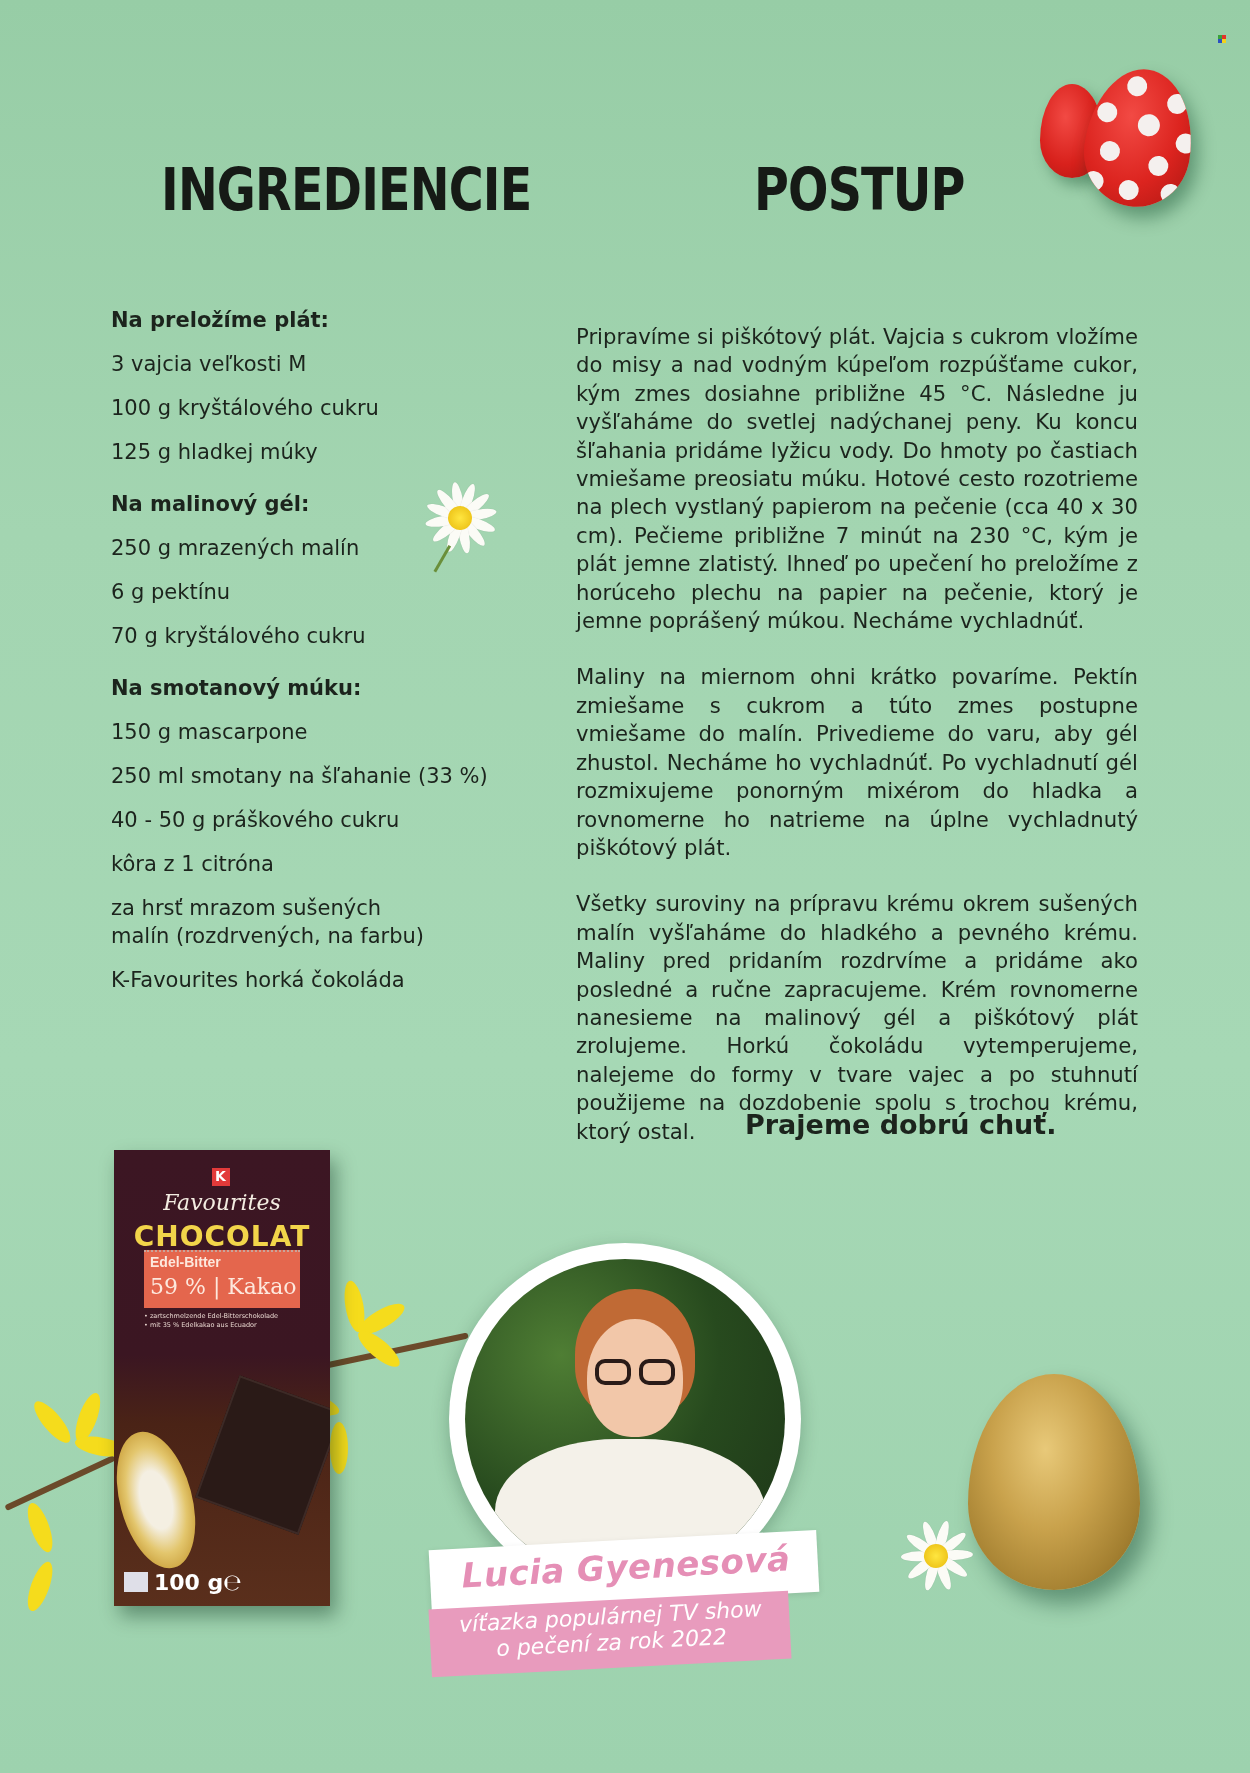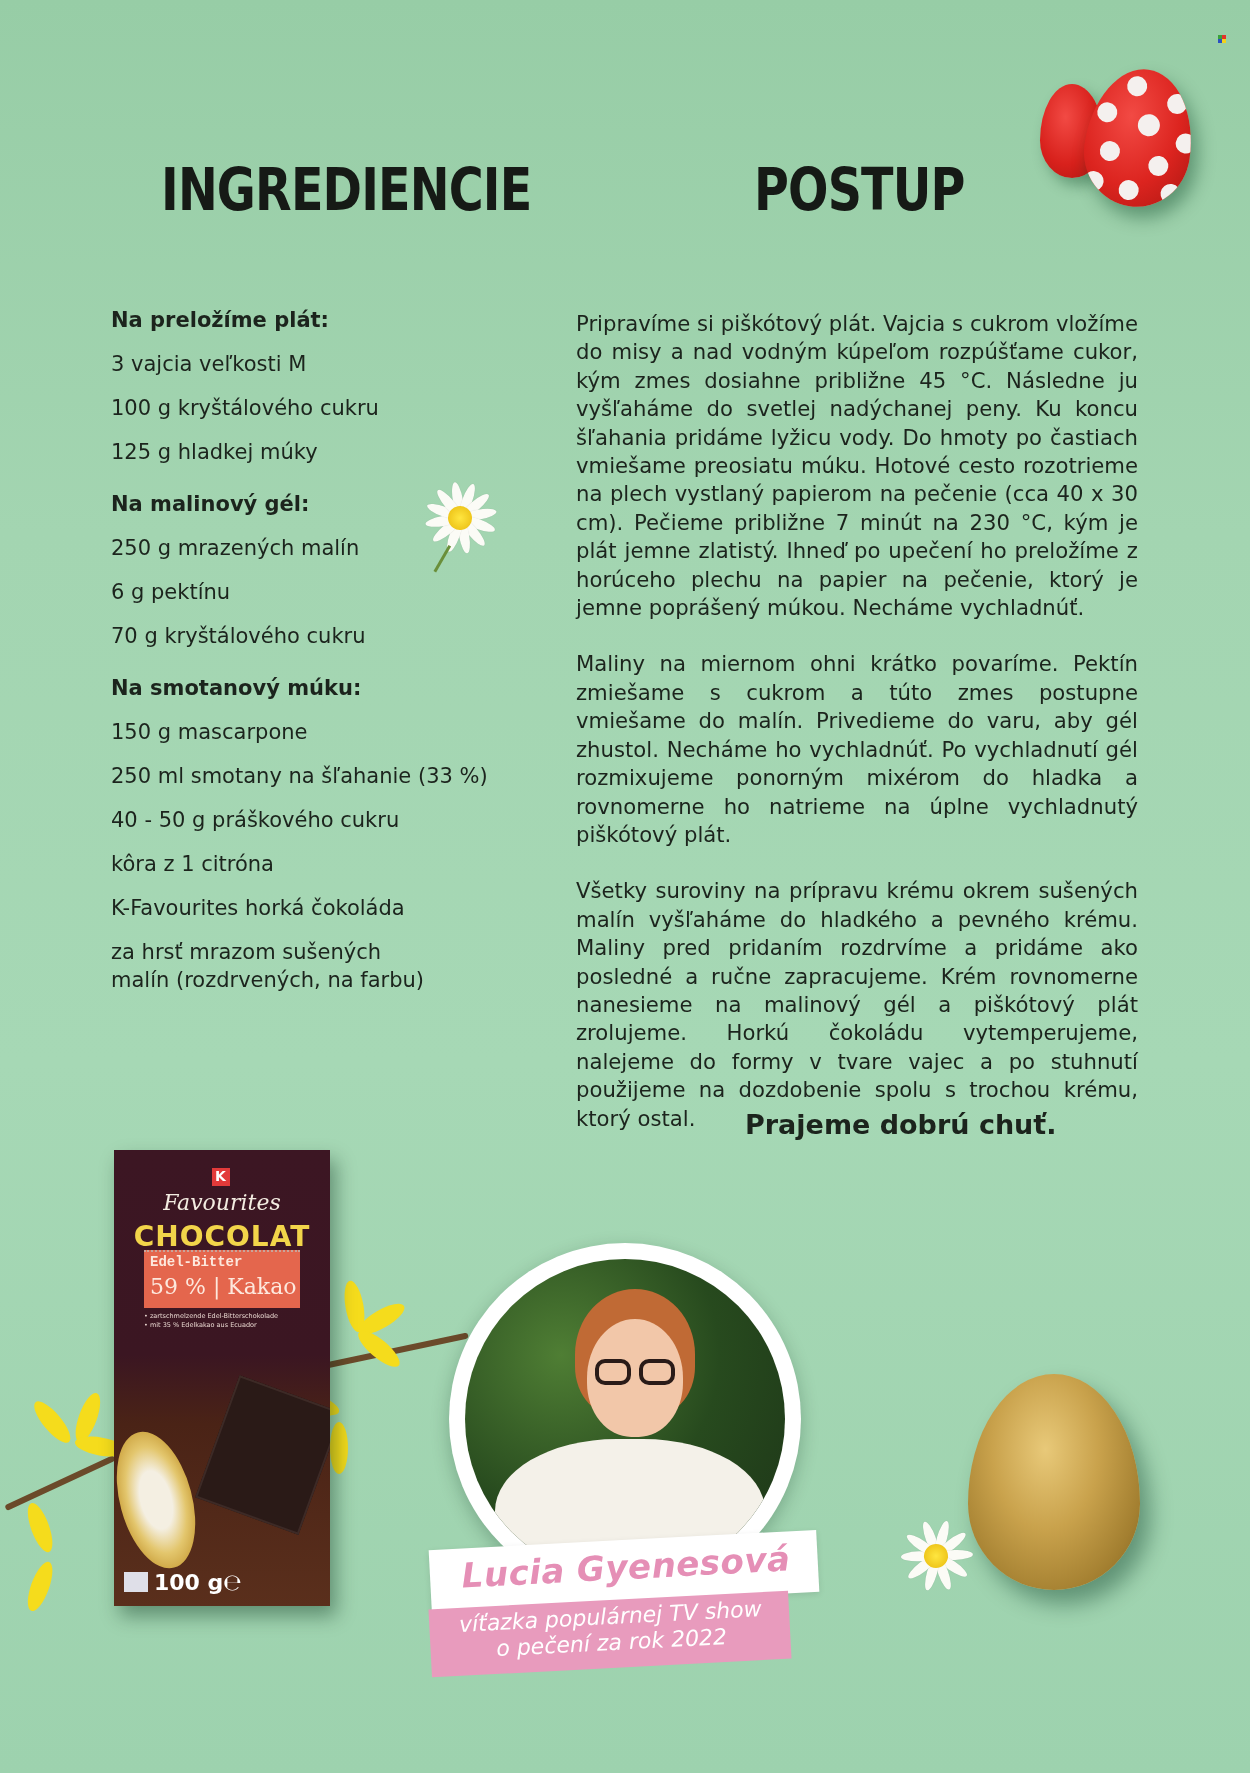--- a/index.html
+++ b/index.html
@@ -18,21 +18,21 @@
   #h-postup { left: 754px; top: 156px; }
 
   .ing-col { left: 111px; top: 306px; width: 400px; }
   .ing-group { margin-bottom: 24px; }
   .ing-title { font-weight: bold; font-size: 21px; line-height: 28px; margin-bottom: 16px; }
   .ing-item { font-size: 21px; line-height: 28px; margin-bottom: 16px; }
   .ing-item.multi { line-height: 28px; }
 
   .steps-col { left: 576px; top: 306px; width: 562px; }
   .step-p {
-    font-size: 21.2px; line-height: 28.4px; margin: 4px 0 28px 0;
+    font-size: 21.2px; line-height: 28.4px; margin: 17px 0 28px 0;
     text-align: justify; hyphens: manual;
   }
   .closing { left: 745px; top: 1109px; font-weight: bold; font-size: 27px; }
 
   
   .egg { border-radius: 50% 50% 50% 50% / 60% 60% 40% 40%; }
   #egg-red-back { left: 1040px; top: 84px; width: 64px; height: 94px;
     background: radial-gradient(ellipse at 40% 35%, #f24a44, #d8211c 55%, #a91511 100%);
     box-shadow: 6px 8px 14px rgba(0,60,30,.35); }
   #egg-red-front { left: 1086px; top: 69px; width: 106px; height: 138px;
@@ -56,21 +56,21 @@
     background: linear-gradient(180deg, #3c1623 0%, #3b1622 45%, #4a2316 60%, #5a2f1c 100%);
     box-shadow: 6px 10px 18px rgba(0,40,20,.4); overflow: hidden; }
   .choco-klogo { position: absolute; left: 98px; top: 18px; width: 18px; height: 18px; background: #e23a3a; }
   .choco-klogo::after { content: "K"; position: absolute; left: 3px; top: 0; font-size: 14px; font-weight: bold; color: #fff; font-family: "DejaVu Sans", sans-serif; }
   .choco-brand { position: absolute; left: 0; width: 216px; top: 40px; text-align: center; color: #f3ece1;
     font-family: "DejaVu Serif", serif; font-style: italic; font-size: 22px; }
   .choco-title { position: absolute; left: 0; width: 216px; top: 70px; text-align: center; color: #f2d54a;
     font-weight: bold; font-size: 28px; letter-spacing: 1px; }
   .choco-band { position: absolute; left: 30px; top: 100px; width: 156px; height: 56px; background: #e4664d;
     border-top: 2px dotted #c9a49a; }
-  .choco-sub { position: absolute; left: 6px; top: 2px; color: #fde8dd; font-family: Liberation Mono, monospace; font-weight: bold; font-size: 14px; }
+  .choco-sub { position: absolute; left: 6px; top: 2px; color: #fde8dd; font-family: Liberation Sans, sans-serif; font-weight: bold; font-size: 14px; }
   .choco-pct { position: absolute; left: 6px; top: 22px; color: #fde8dd; font-family: "DejaVu Serif", serif; font-size: 22px; }
   .choco-bullets { position: absolute; left: 30px; top: 162px; width: 170px; color: #e7d5ce; font-size: 6.5px; line-height: 9px; }
   .choco-pod { position: absolute; left: 6px; top: 280px; width: 72px; height: 140px; border-radius: 50%;
     background: radial-gradient(ellipse at 50% 50%, #f4efe2 30%, #e3c66d 55%, #c79b35 80%); transform: rotate(-15deg); }
   .choco-piece { position: absolute; left: 100px; top: 240px; width: 110px; height: 130px; background: #2a1a17;
     transform: rotate(20deg); box-shadow: inset 0 0 0 2px #3d2a26; }
   .choco-weight { position: absolute; left: 40px; top: 420px; color: #fff; font-weight: bold; font-size: 22px; }
   .choco-barcode { position: absolute; left: 10px; top: 422px; width: 24px; height: 20px; background: #dfdfe8; }
 
   
@@ -141,22 +141,22 @@
     <div class="ing-item">250 g mrazených malín</div>
     <div class="ing-item">6 g pektínu</div>
     <div class="ing-item">70 g kryštálového cukru</div>
   </div>
   <div class="ing-group">
     <div class="ing-title">Na smotanový múku:</div>
     <div class="ing-item">150 g mascarpone</div>
     <div class="ing-item">250 ml smotany na šľahanie (33 %)</div>
     <div class="ing-item">40 - 50 g práškového cukru</div>
     <div class="ing-item">kôra z 1 citróna</div>
+    <div class="ing-item multi" style="width:330px">za hrsť mrazom sušených malín (rozdrvených, na farbu)</div>
     <div class="ing-item">K-Favourites horká čokoláda</div>
-    <div class="ing-item multi" style="width:330px">za hrsť mrazom sušených malín (rozdrvených, na farbu)</div>
   </div>
 </div>
 
 <div class="abs daisy" style="left:420px;top:478px;transform:rotate(-10deg)">
   <div class="petal" style="transform:rotate(0deg)"></div>
   <div class="petal" style="transform:rotate(30deg)"></div>
   <div class="petal" style="transform:rotate(60deg)"></div>
   <div class="petal" style="transform:rotate(90deg)"></div>
   <div class="petal" style="transform:rotate(120deg)"></div>
   <div class="petal" style="transform:rotate(150deg)"></div>

